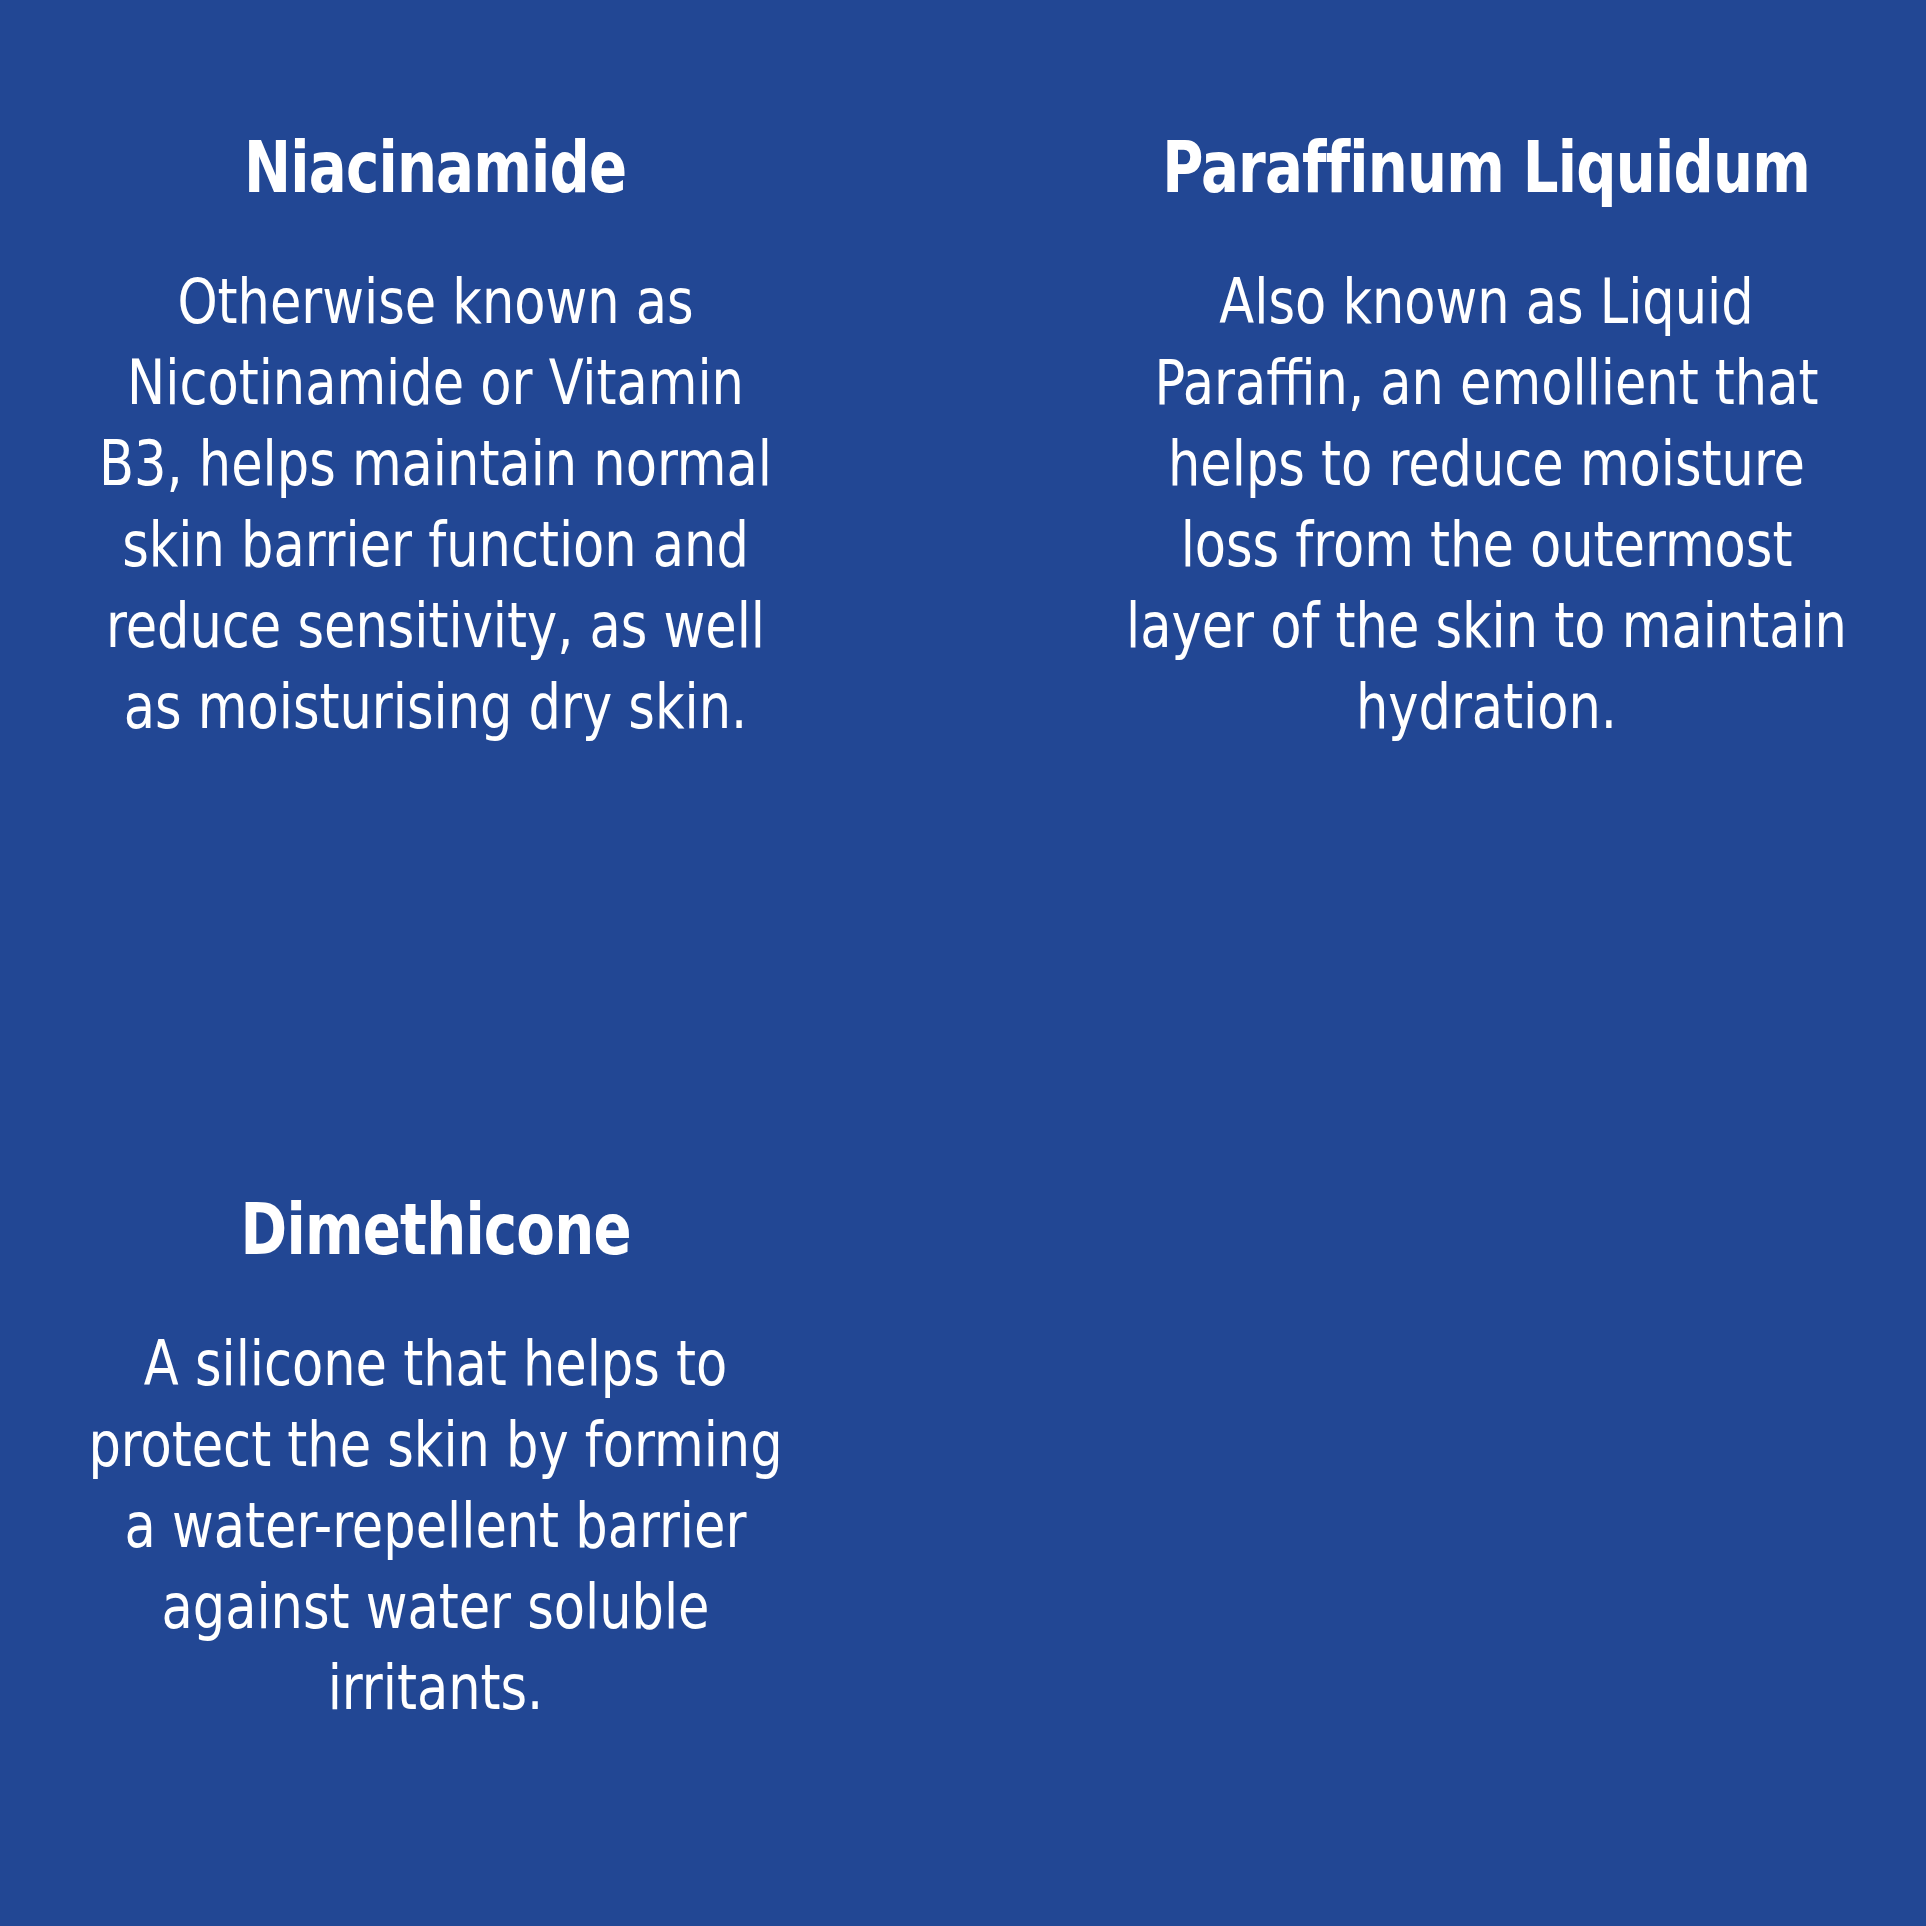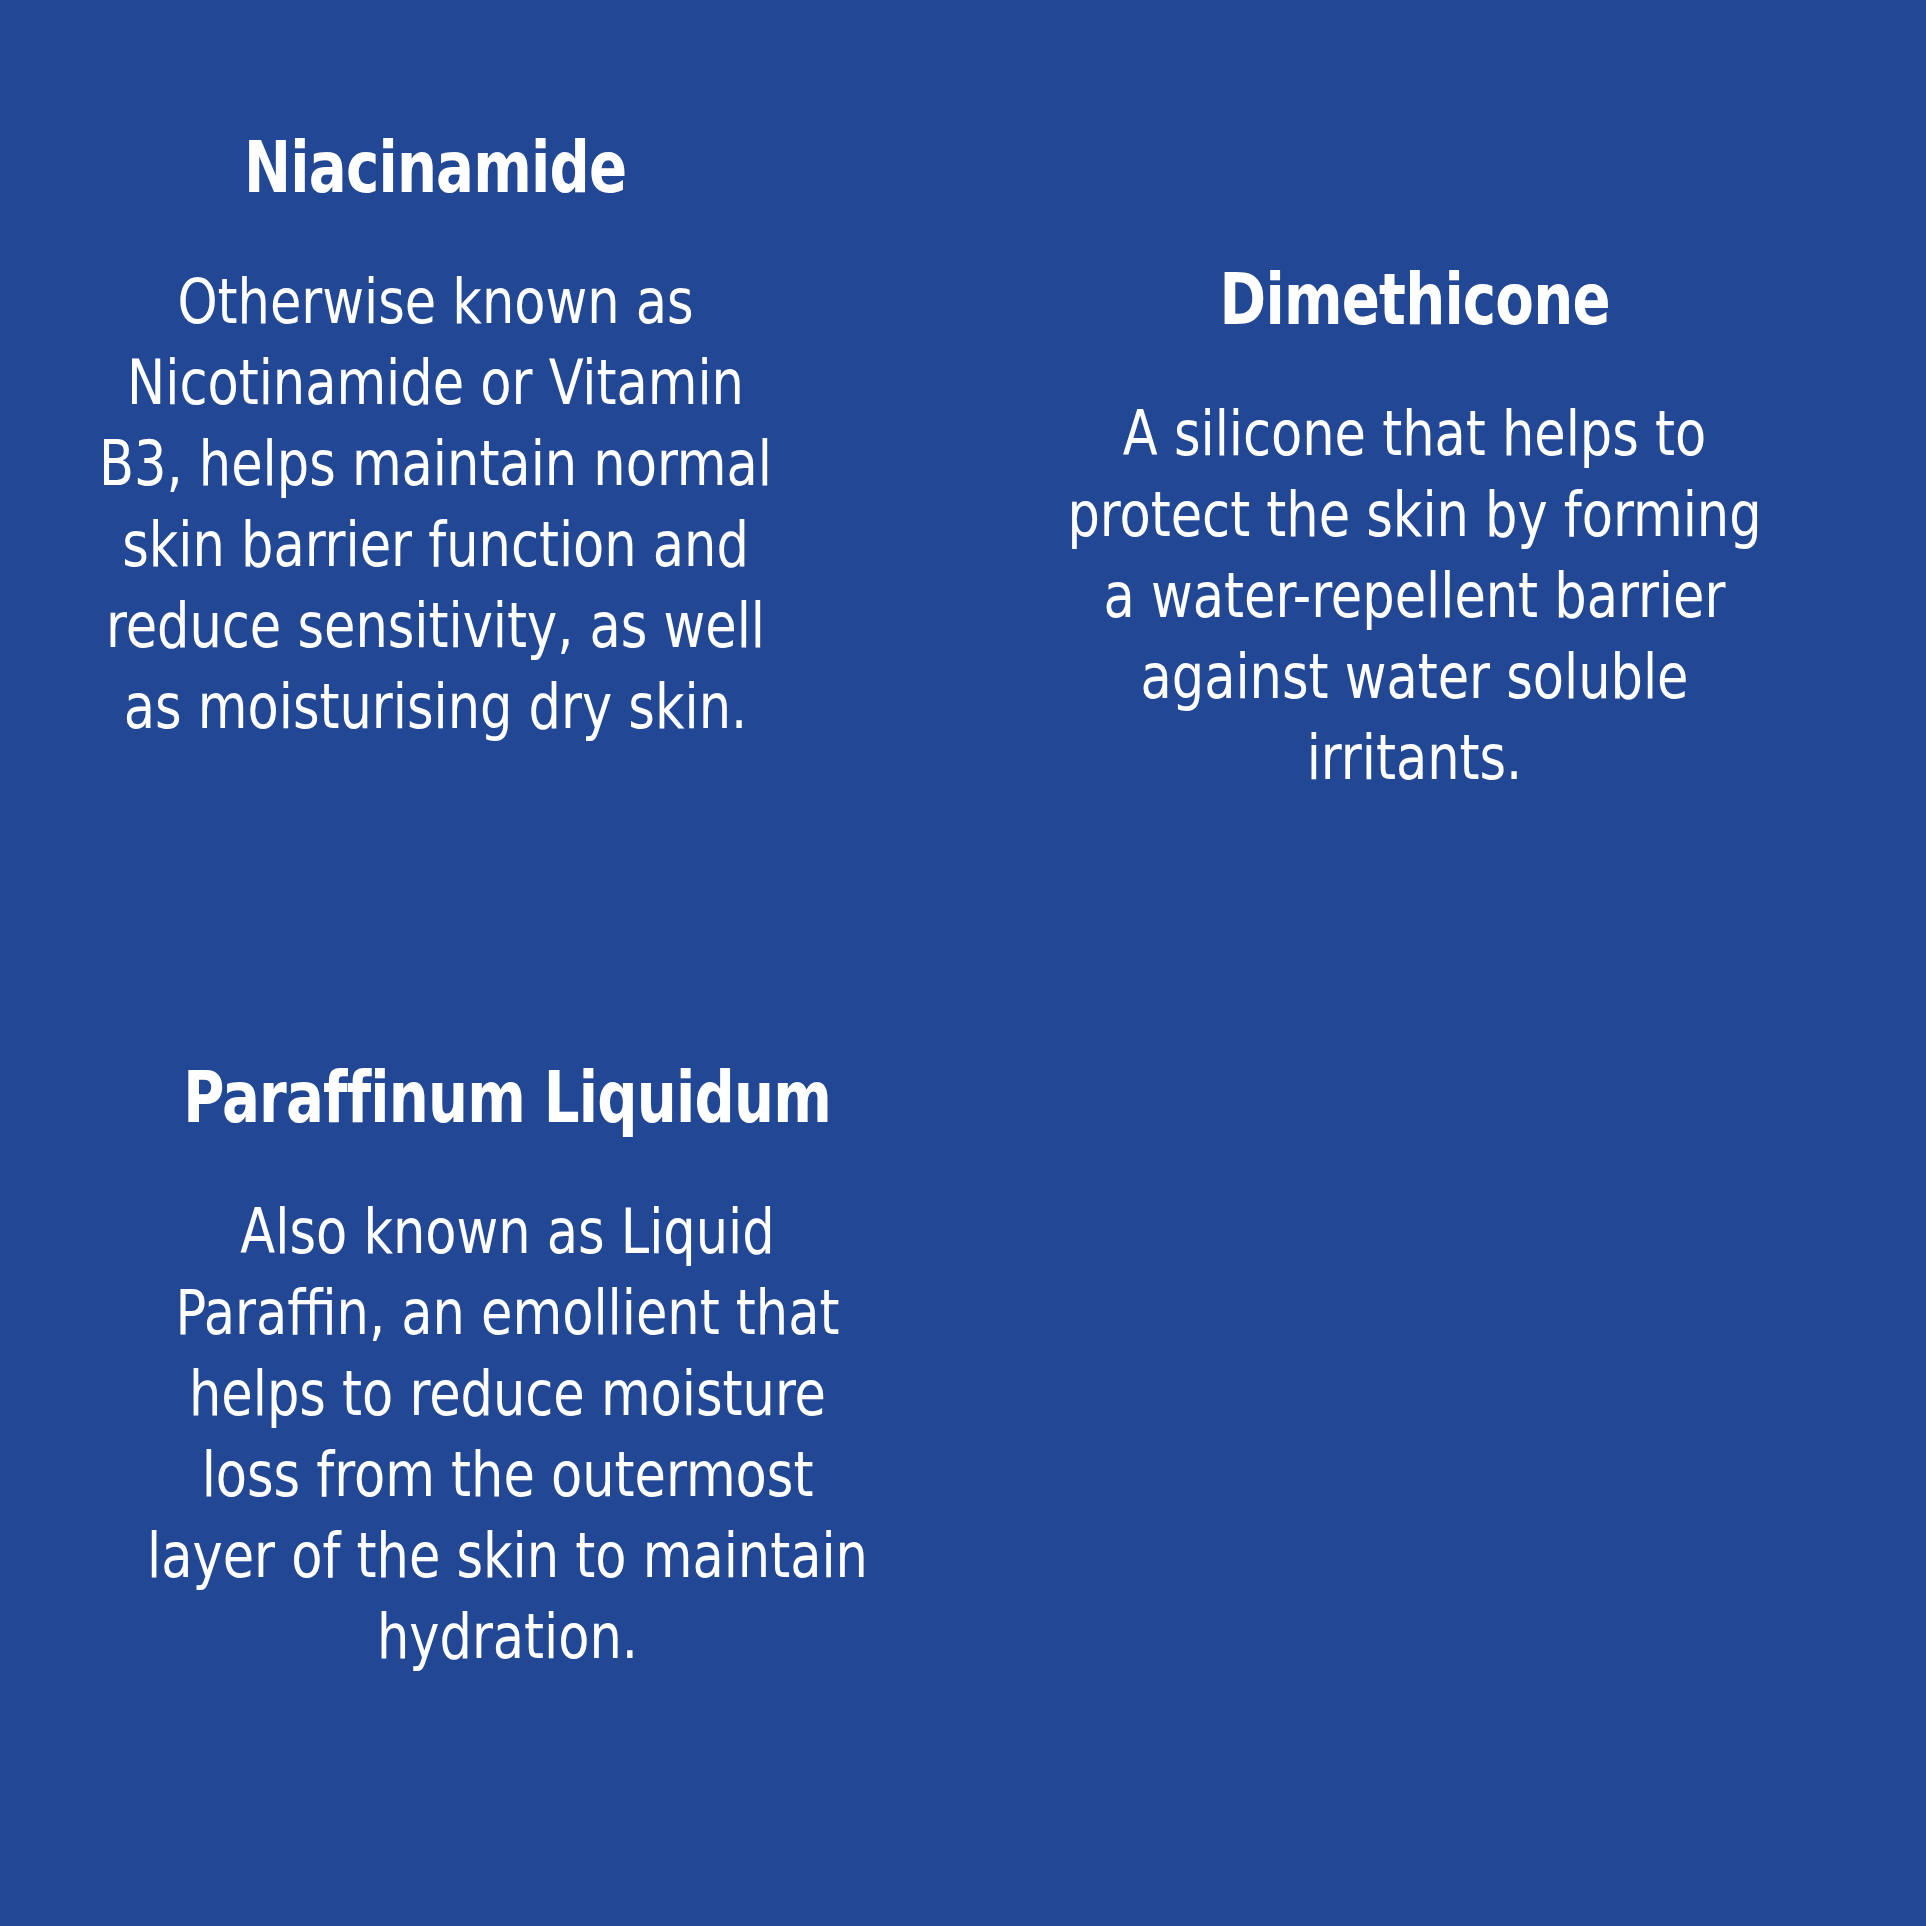--- a/index.html
+++ b/index.html
@@ -78,25 +78,25 @@
 </head>
 <body>
 
 <div class="board">
 
   <section class="card col-left row-top">
     <h2 class="card-heading">Niacinamide</h2>
     <p class="card-body">Otherwise known as Nicotinamide or Vitamin B3, helps maintain normal skin barrier function and reduce sensitivity, as well as moisturising dry skin.</p>
   </section>
 
+  <section class="card col-right row-top">
+    <h2 class="card-heading">Paraffinum Liquidum</h2>
+    <p class="card-body">Also known as Liquid Paraffin, an emollient that helps to reduce moisture loss from the outermost layer of the skin to maintain hydration.</p>
+  </section>
+
   <section class="card col-left row-bottom">
     <h2 class="card-heading">Dimethicone</h2>
     <p class="card-body">A silicone that helps to protect the skin by forming a water-repellent barrier against water soluble irritants.</p>
-  </section>
-
-  <section class="card col-right row-top">
-    <h2 class="card-heading">Paraffinum Liquidum</h2>
-    <p class="card-body">Also known as Liquid Paraffin, an emollient that helps to reduce moisture loss from the outermost layer of the skin to maintain hydration.</p>
   </section>
 
 
 </div>
 
 
 </body></html>

